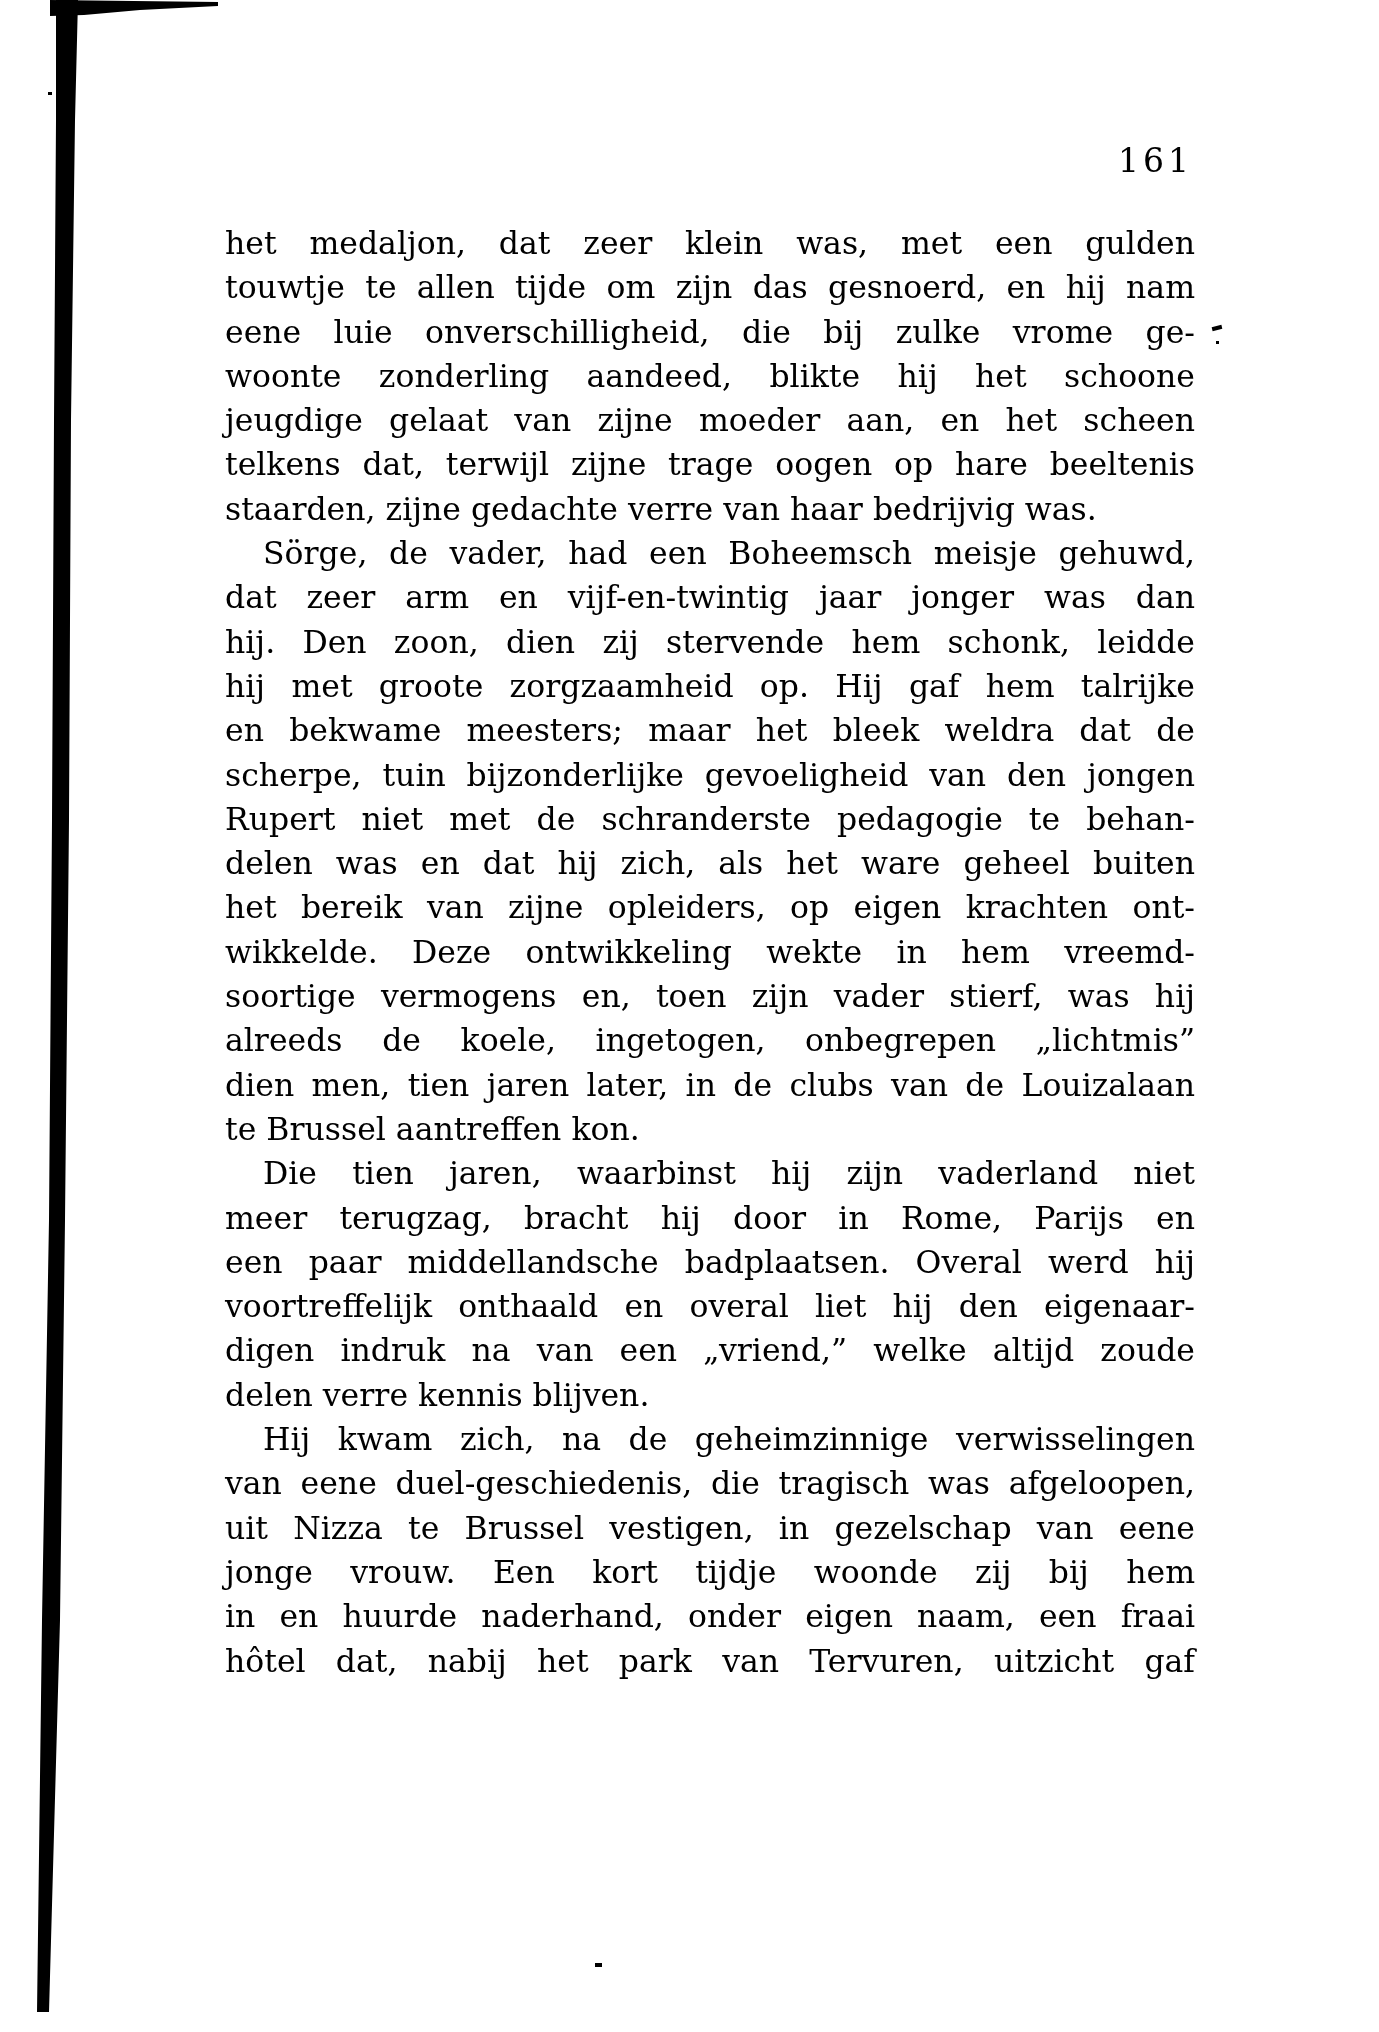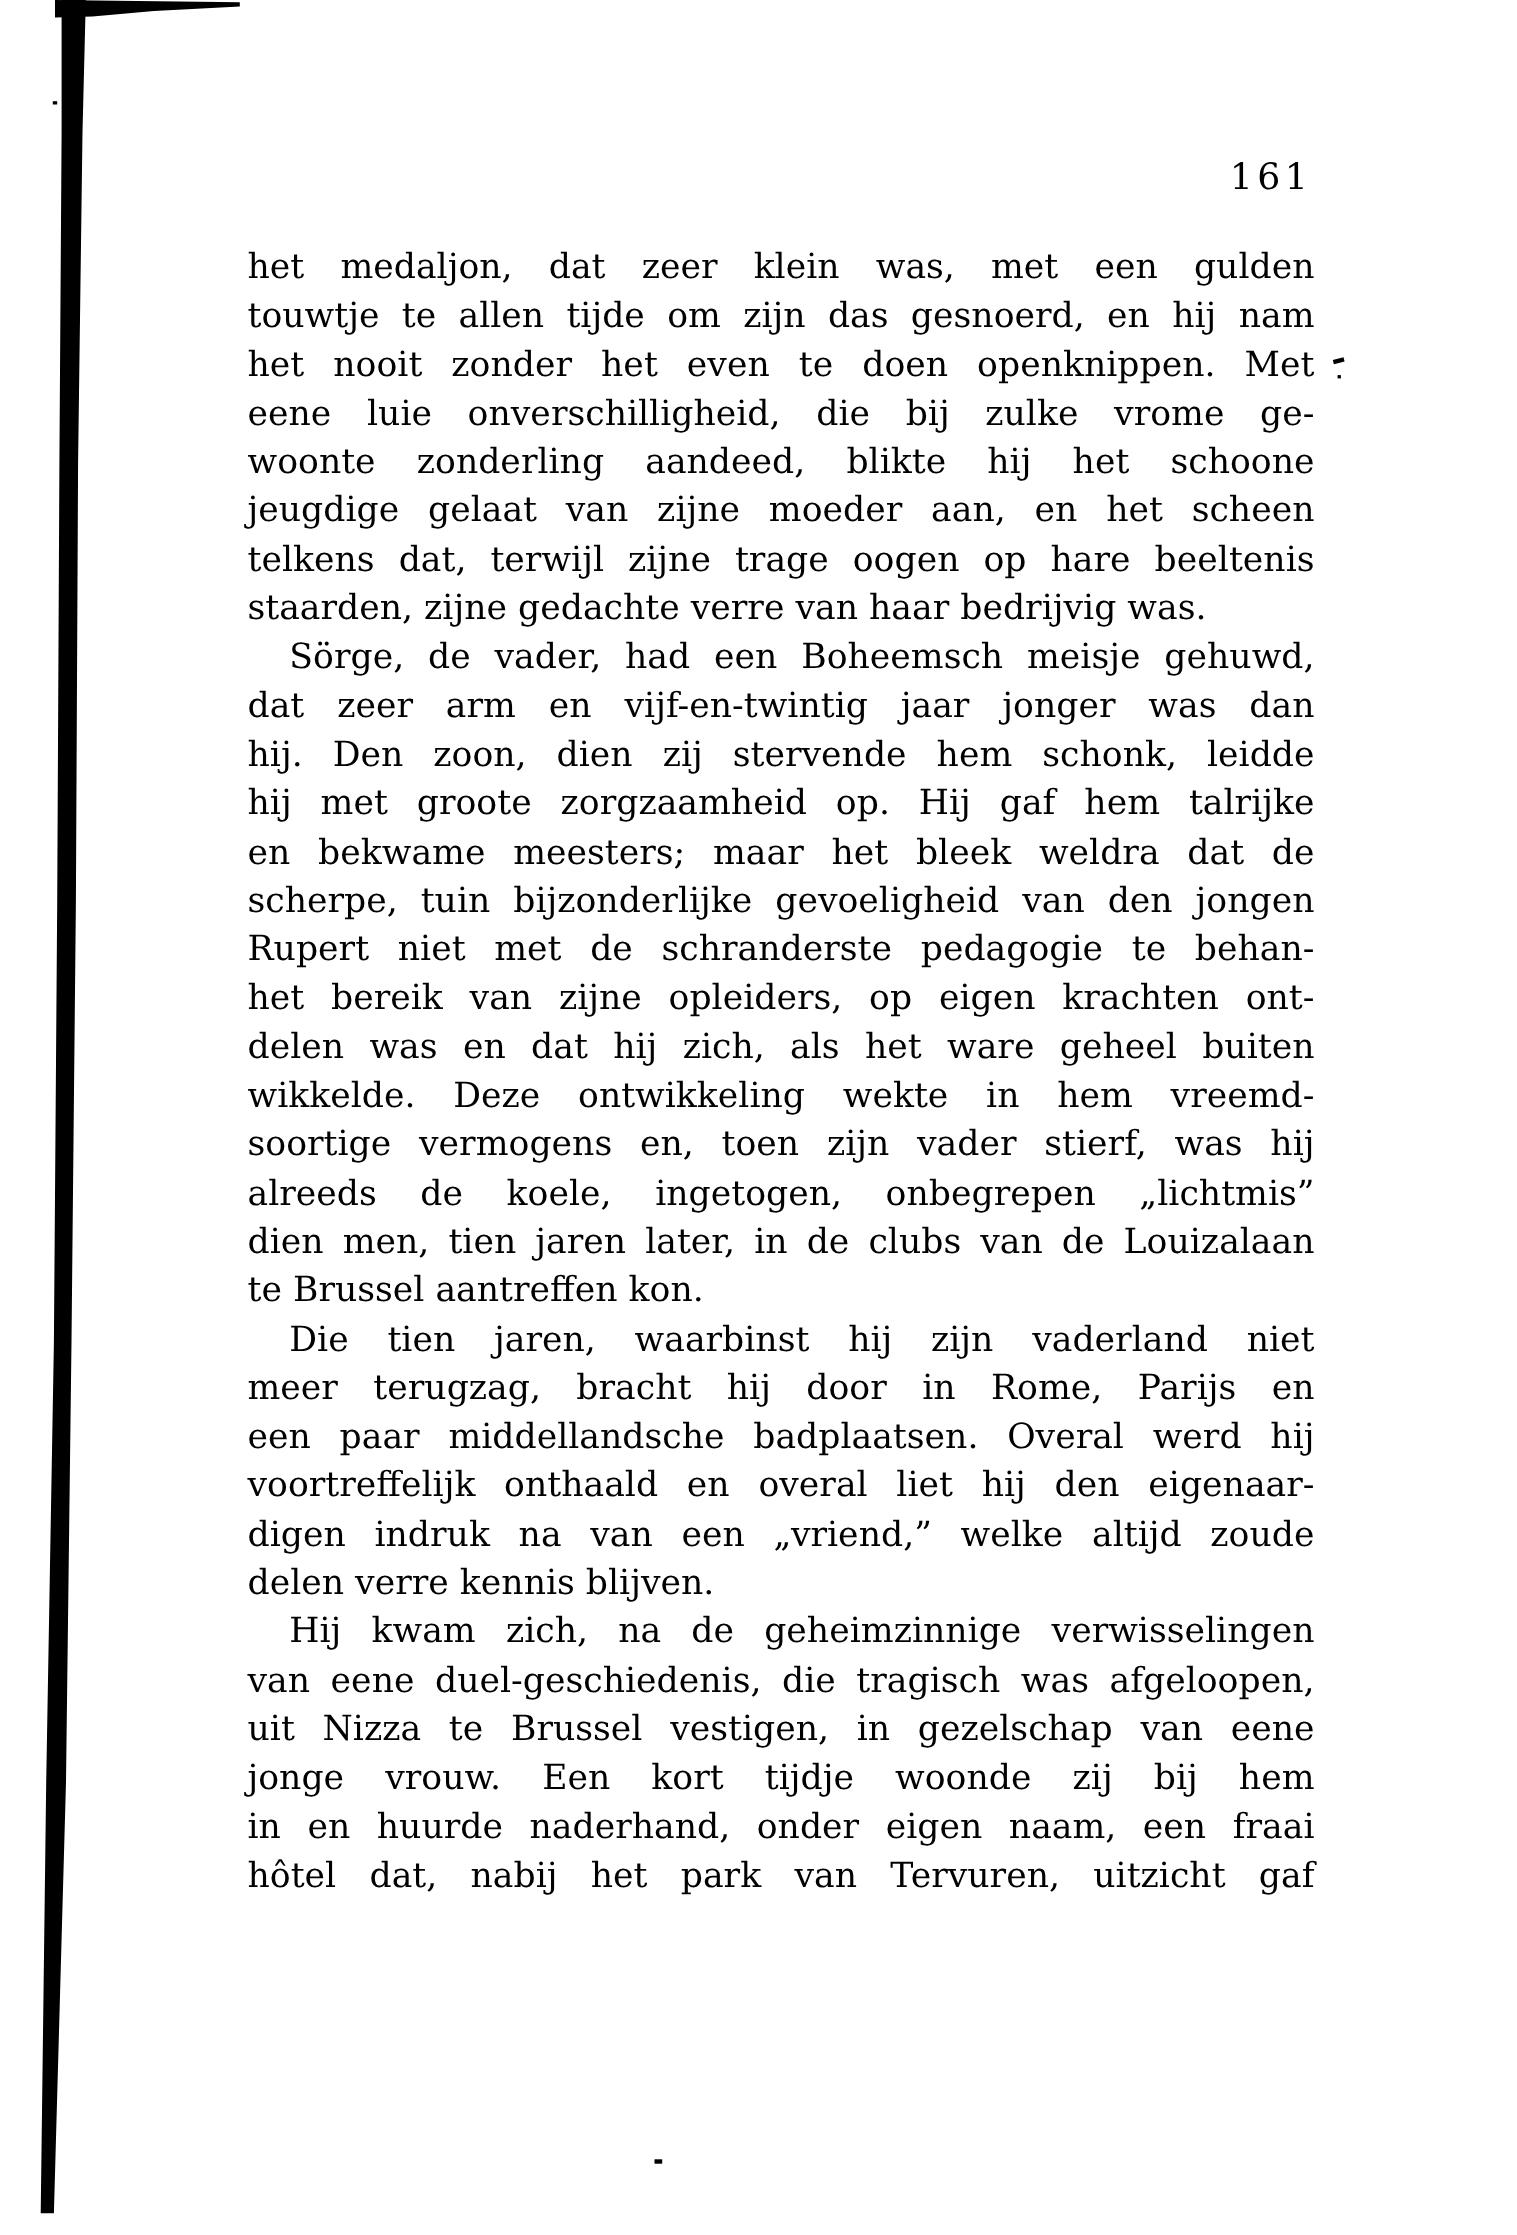--- a/index.html
+++ b/index.html
@@ -61,37 +61,36 @@
     <rect x="36" y="92" width="4" height="3" fill="#000000"></rect>
     <rect x="583" y="1963" width="7" height="4" fill="#000000"></rect>
   </svg>
 
   <div class="page-number">161</div>
 
   <div class="text-block" id="text-block">
       <div class="paragraph">
         <div class="line">het medaljon, dat zeer klein was, met een gulden</div>
         <div class="line">touwtje te allen tijde om zijn das gesnoerd, en hij nam</div>
-        <div class="line">het nooit zonder het even te doen openknippen. Met</div>
         <div class="line">eene luie onverschilligheid, die bij zulke vrome ge-</div>
         <div class="line">woonte zonderling aandeed, blikte hij het schoone</div>
         <div class="line">jeugdige gelaat van zijne moeder aan, en het scheen</div>
         <div class="line">telkens dat, terwijl zijne trage oogen op hare beeltenis</div>
         <div class="line last">staarden, zijne gedachte verre van haar bedrijvig was.</div>
       </div>
       <div class="paragraph">
         <div class="line indent">Sörge, de vader, had een Boheemsch meisje gehuwd,</div>
         <div class="line">dat zeer arm en vijf-en-twintig jaar jonger was dan</div>
         <div class="line">hij. Den zoon, dien zij stervende hem schonk, leidde</div>
         <div class="line">hij met groote zorgzaamheid op. Hij gaf hem talrijke</div>
         <div class="line">en bekwame meesters; maar het bleek weldra dat de</div>
         <div class="line">scherpe, tuin bijzonderlijke gevoeligheid van den jongen</div>
         <div class="line">Rupert niet met de schranderste pedagogie te behan-</div>
+        <div class="line">delen was en dat hij zich, als het ware geheel buiten</div>
         <div class="line">het bereik van zijne opleiders, op eigen krachten ont-</div>
-        <div class="line">delen was en dat hij zich, als het ware geheel buiten</div>
         <div class="line">wikkelde. Deze ontwikkeling wekte in hem vreemd-</div>
         <div class="line">soortige vermogens en, toen zijn vader stierf, was hij</div>
         <div class="line">alreeds de koele, ingetogen, onbegrepen „lichtmis”</div>
         <div class="line">dien men, tien jaren later, in de clubs van de Louizalaan</div>
         <div class="line last">te Brussel aantreffen kon.</div>
       </div>
       <div class="paragraph">
         <div class="line indent">Die tien jaren, waarbinst hij zijn vaderland niet</div>
         <div class="line">meer terugzag, bracht hij door in Rome, Parijs en</div>
         <div class="line">een paar middellandsche badplaatsen. Overal werd hij</div>

